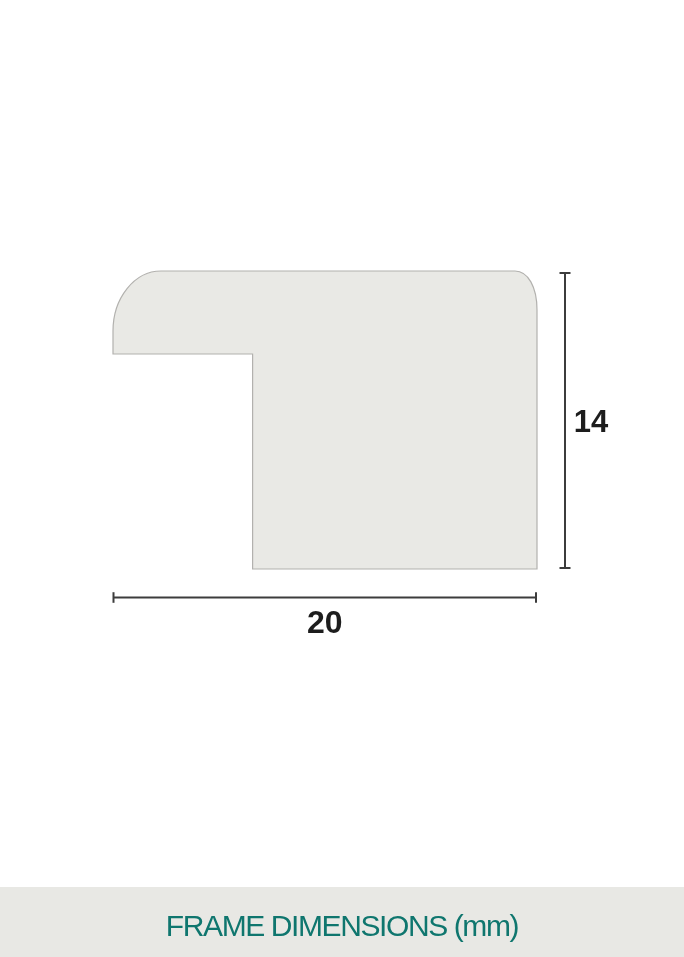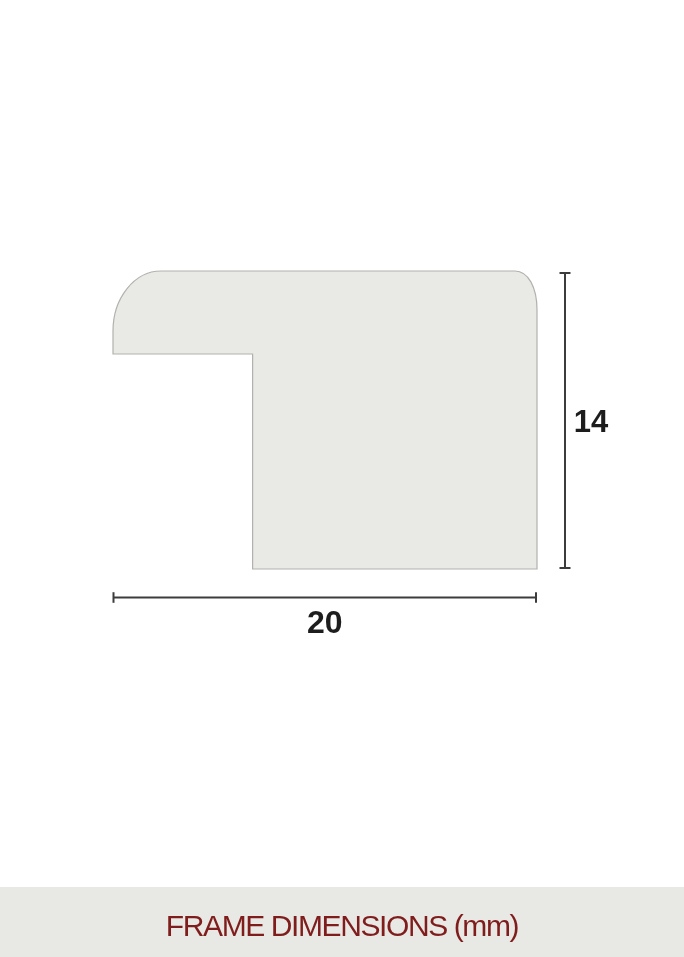--- a/index.html
+++ b/index.html
@@ -2,21 +2,21 @@
 <html><head>
 <meta charset="utf-8">
 <style>
   html, body { margin: 0; padding: 0; background: #ffffff; }
   body { width: 684px; height: 957px; position: relative; overflow: hidden;
          font-family: "Liberation Sans", sans-serif; }
   .stage { position: absolute; left: 0; top: 0; }
   .footer { position: absolute; left: 0; top: 887px; width: 684px; height: 70px;
             background: #e8e8e4; }
   .footer-text { position: absolute; left: 0; top: 909px; width: 684px;
-                 text-align: center; font-size: 30px; color: #7f1d1d;
+                 text-align: center; font-size: 30px; color: #0f766e;
                  letter-spacing: -1.4px; white-space: nowrap; }
 </style>
 </head>
 <body>
 
 <svg class="stage" width="684" height="957" viewBox="0 0 684 957">
 
   <path d="M 113 354
            L 113 331
            C 113 297.9 134.5 271 161 271

